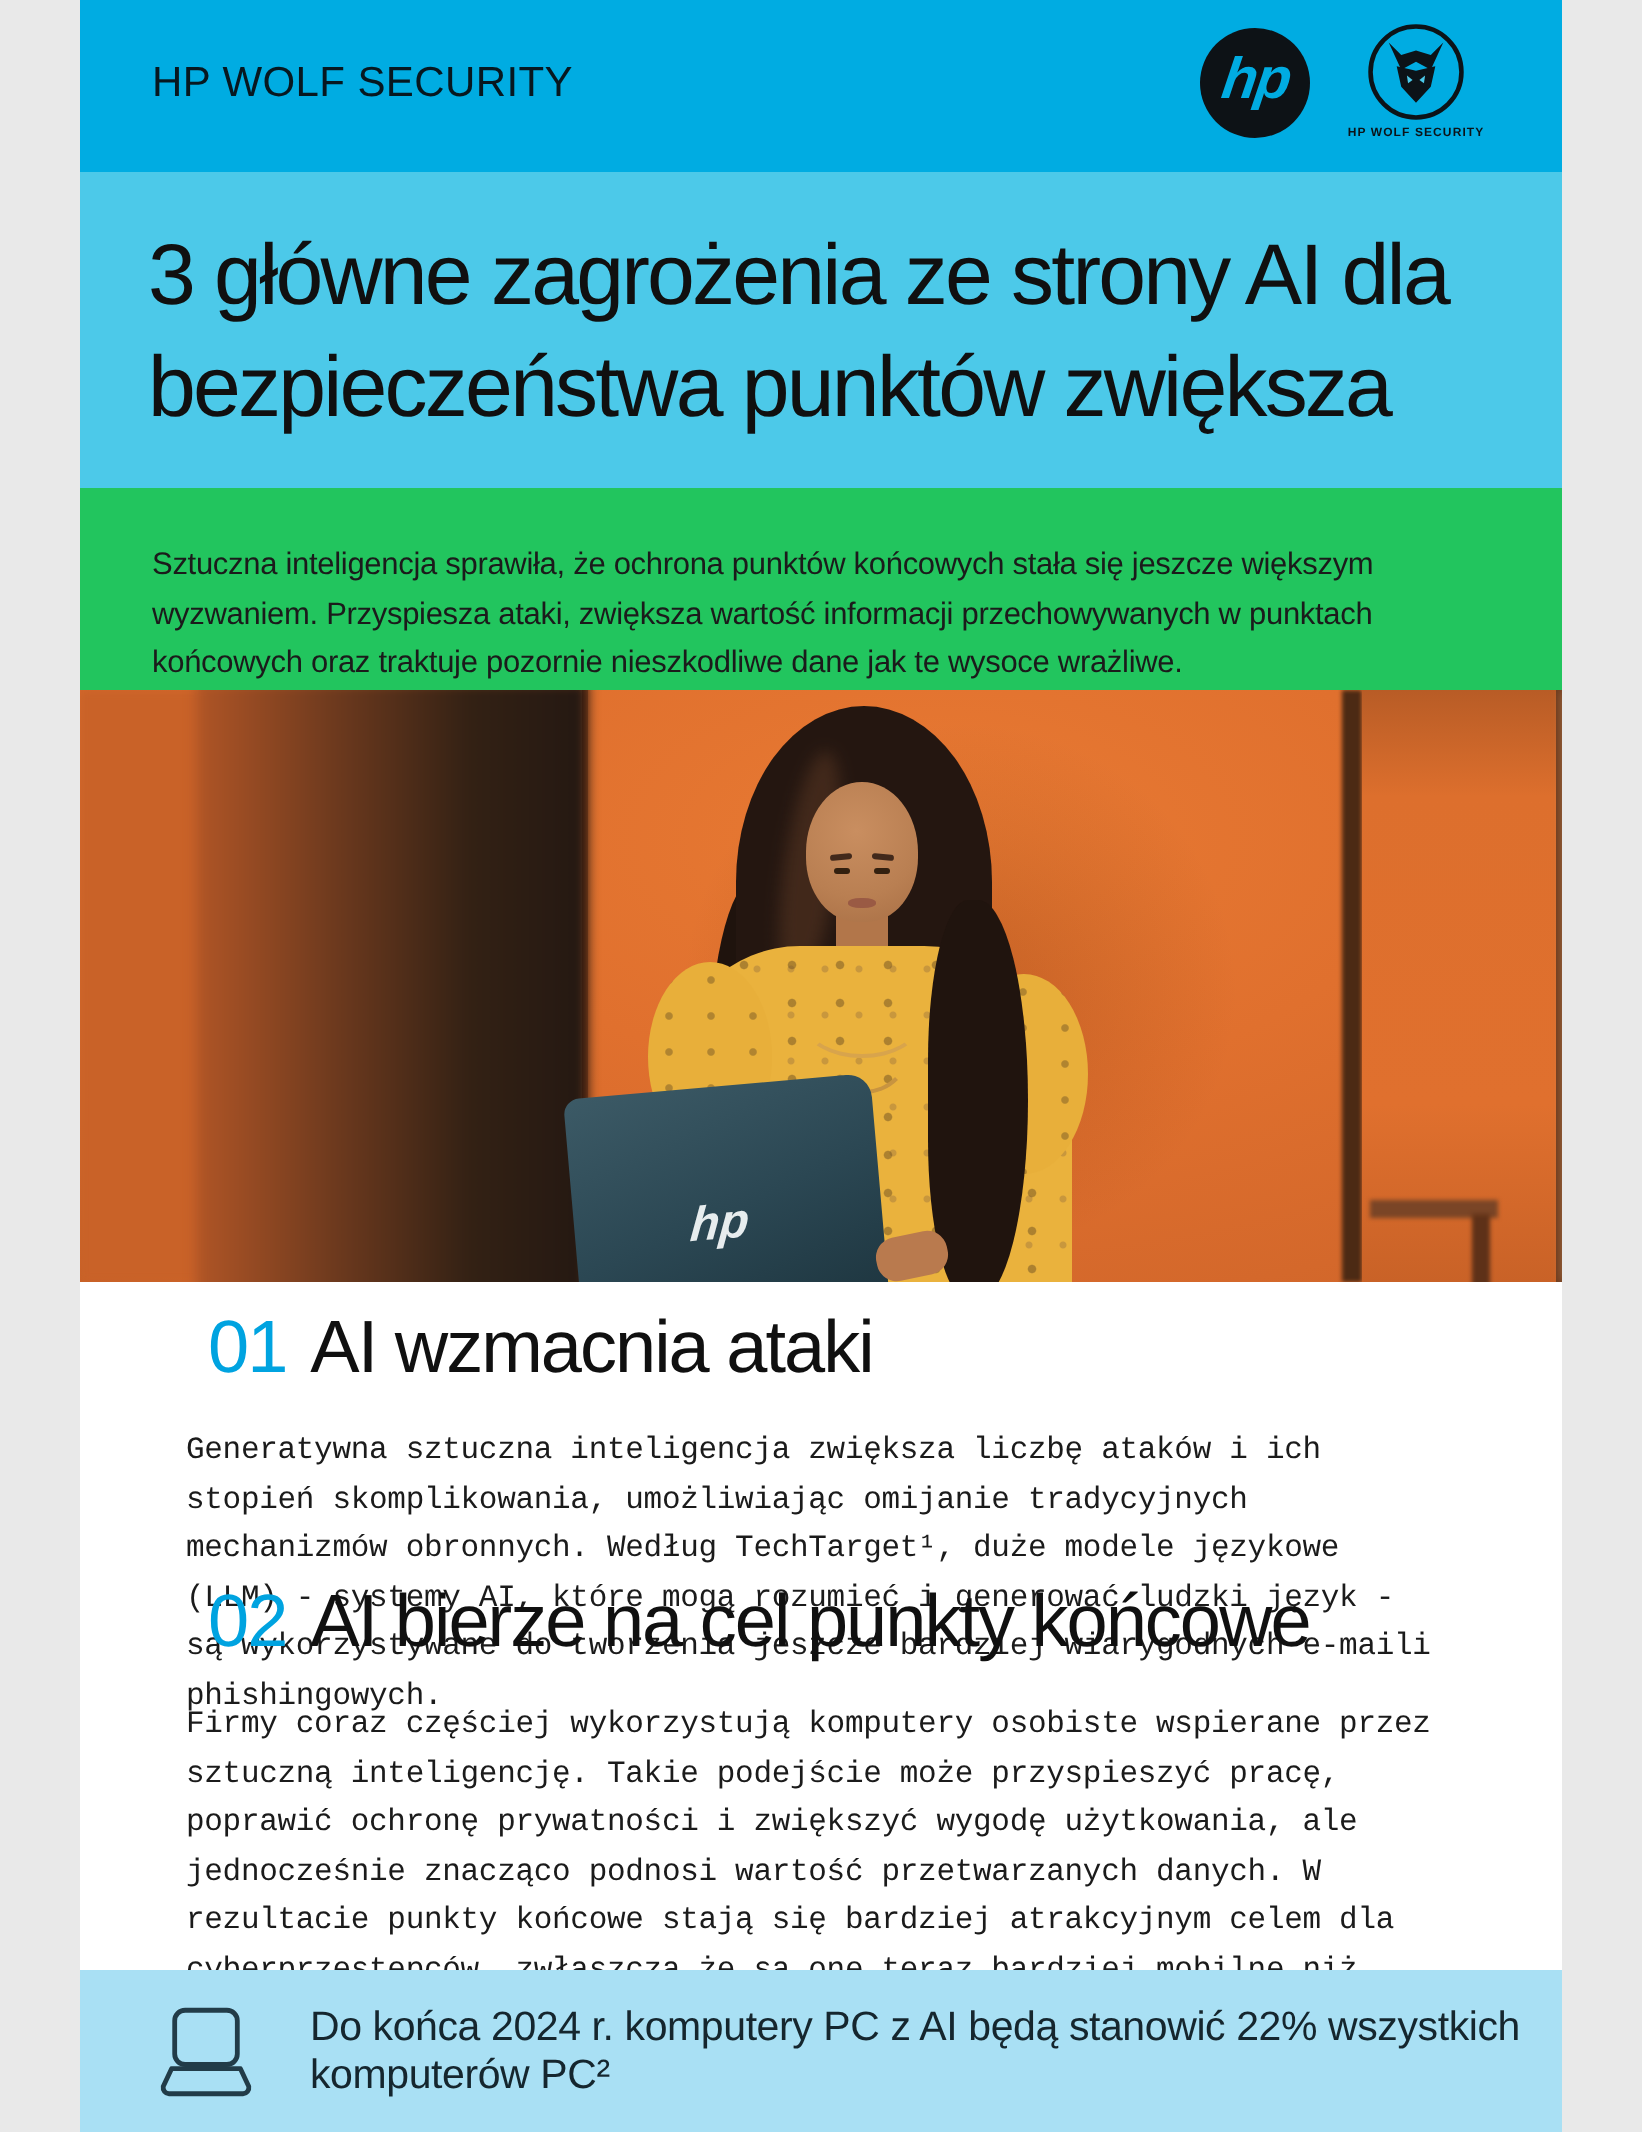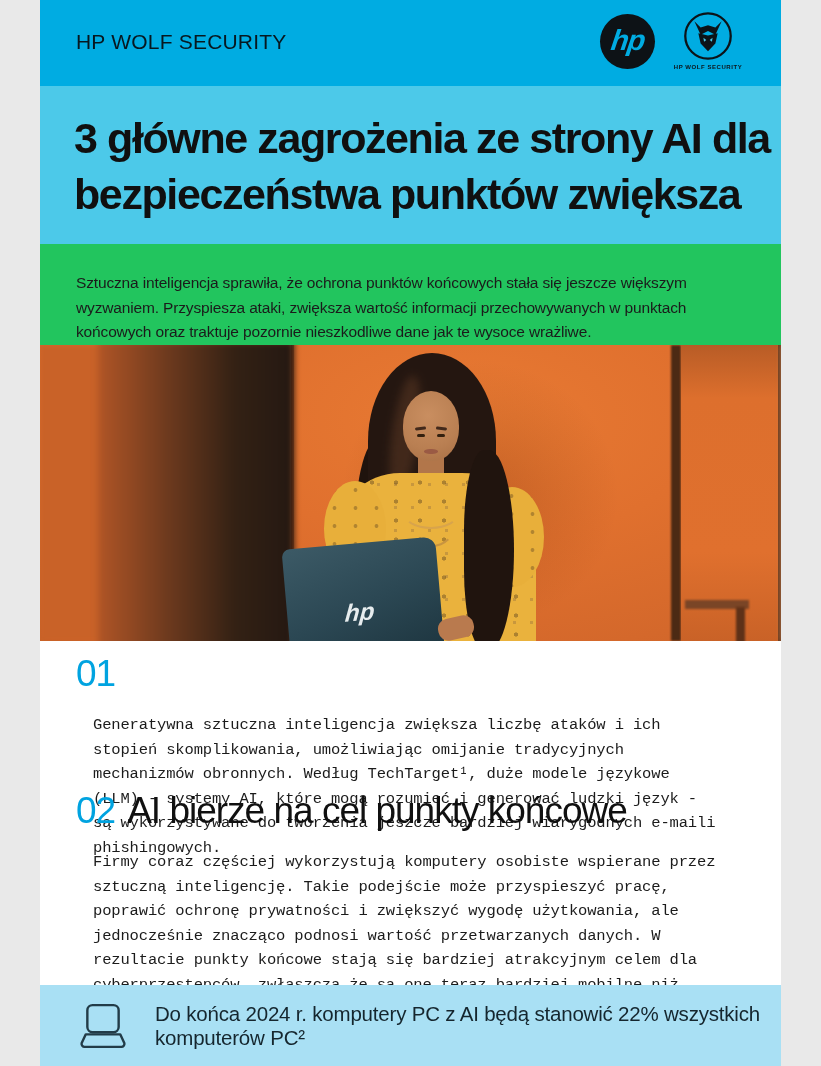--- a/index.html
+++ b/index.html
@@ -11,21 +11,21 @@
   
   .topbar{position:absolute;top:0;left:0;width:100%;height:86px;background:var(--header-bg,#00ACE2);}
   .brand{position:absolute;left:36px;top:30px;font-size:21px;letter-spacing:.2px;color:#071820;font-weight:500;}
   .logo-group{position:absolute;right:40px;top:11px;display:flex;align-items:flex-start;gap:20px;}
   .hp-logo{width:55px;height:55px;border-radius:50%;background:#0d1216;display:flex;align-items:center;justify-content:center;margin-top:3px;}
   .hp-mark{color:var(--header-bg,#00ACE2);font-size:29px;font-weight:bold;font-style:italic;transform:skewX(-8deg);letter-spacing:-1px;padding-bottom:3px;}
   .wolf-logo{display:flex;flex-direction:column;align-items:center;width:66px;}
   .wolf-caption{font-size:6px;letter-spacing:.55px;color:#0c1318;margin-top:3px;white-space:nowrap;font-weight:bold;}
   
   .hero{position:absolute;top:86px;left:0;width:100%;height:158px;background:var(--hero-bg,#4CC9E9);}
-  .hero h1{margin:0;padding:24px 0 0 34px;font-weight:700;color:#101010;}
+  .hero h1{margin:0;padding:24px 0 0 34px;font-weight:400;color:#101010;}
   .hero .line{display:block;font-size:43px;line-height:56px;letter-spacing:-1.4px;}
   
   .intro{position:absolute;top:244px;left:0;width:100%;height:101px;background:#22c55e;}
   .intro p{margin:0;position:absolute;top:27px;left:36px;right:46px;font-size:15.5px;line-height:24.5px;letter-spacing:-.15px;color:#1b1b1b;}
   
   .photo{position:absolute;top:345px;left:0;width:821px;height:296px;overflow:hidden;
     background:radial-gradient(ellipse at 52% 25%, #e87a33 0%, #e0702e 40%, #d4682b 75%, #c96227 100%);}
   .photo .shape{position:absolute;}
   .ph-left-edge{left:0;top:0;width:62px;height:100%;background:#c96228;filter:blur(2px);}
   .ph-pillar{left:58px;top:-4px;width:196px;height:105%;
@@ -67,21 +67,21 @@
   .ph-necklace2{left:368px;top:154px;width:44px;height:44px;border:2px solid transparent;border-bottom-color:#c89440;border-radius:50%;}
   .ph-laptop{left:246px;top:198px;width:154px;height:110px;transform:rotate(-5deg);
     background:linear-gradient(160deg,#3c5a66 0%,#2b4753 55%,#1e3640 100%);border-radius:8px 12px 0 0;}
   .ph-laptop-logo{position:absolute;left:58px;top:55px;color:#f2f6f7;font-size:24px;font-style:italic;font-weight:bold;transform:skewX(-10deg);opacity:.95;}
   .ph-hand{left:398px;top:272px;width:36px;height:22px;background:#b97a4e;border-radius:10px;transform:rotate(-12deg);}
   
   .sec{position:absolute;left:36px;right:44px;}
   .sec1{top:652px;}
   .sec2{top:789px;}
   .sec h2{margin:0 0 17px 0;font-weight:400;font-size:37px;letter-spacing:-1px;line-height:44px;color:#101010;display:flex;align-items:baseline;}
-  .sec .num{color:var(--accent,#00A3E0);margin-right:12px;}
+  .sec .num{color:var(--accent,#00A3E0);margin-right:12px;margin-left:28px;}
   .sec p{margin:17px;font-size:15.5px;line-height:24.5px;letter-spacing:-.15px;color:#1b1b1b;font-family:Liberation Mono, monospace;}
   
   .callout{position:absolute;top:985px;left:0;width:100%;height:81px;background:var(--callout-bg,#A9E0F4);display:flex;align-items:center;justify-content:space-between;}
   .callout-icon{margin-left:37px;flex:0 0 auto;}
   .callout-text{margin-left:26px;font-size:20.5px;letter-spacing:-.2px;color:#15262e;}
 </style>
 </head>
 <body>
 
 <div class="page">
@@ -145,20 +145,21 @@
     <div class="shape ph-necklace2"></div>
     <div class="shape ph-laptop">
       <span class="ph-laptop-logo">hp</span>
     </div>
     <div class="shape ph-hand"></div>
   </div>
 
   <section class="sec sec1">
     <h2>
       <span class="num">01</span>
+      <span class="ttl">AI wzmacnia ataki</span>
     </h2>
     <p>Generatywna sztuczna inteligencja zwiększa liczbę ataków i ich stopień skomplikowania, umożliwiając omijanie tradycyjnych mechanizmów obronnych. Według TechTarget¹, duże modele językowe (LLM) - systemy AI, które mogą rozumieć i generować ludzki język - są wykorzystywane do tworzenia jeszcze bardziej wiarygodnych e-maili phishingowych.</p>
   </section>
 
   <section class="sec sec2">
     <h2>
       <span class="num">02</span>
       <span class="ttl">AI bierze na cel punkty końcowe</span>
     </h2>
     <p>Firmy coraz częściej wykorzystują komputery osobiste wspierane przez sztuczną inteligencję. Takie podejście może przyspieszyć pracę, poprawić ochronę prywatności i zwiększyć wygodę użytkowania, ale jednocześnie znacząco podnosi wartość przetwarzanych danych. W rezultacie punkty końcowe stają się bardziej atrakcyjnym celem dla cyberprzestępców, zwłaszcza że są one teraz bardziej mobilne niż kiedykolwiek wcześniej, co zwiększa ich narażenie na ataki i utrudnia skuteczną ochronę.</p>

